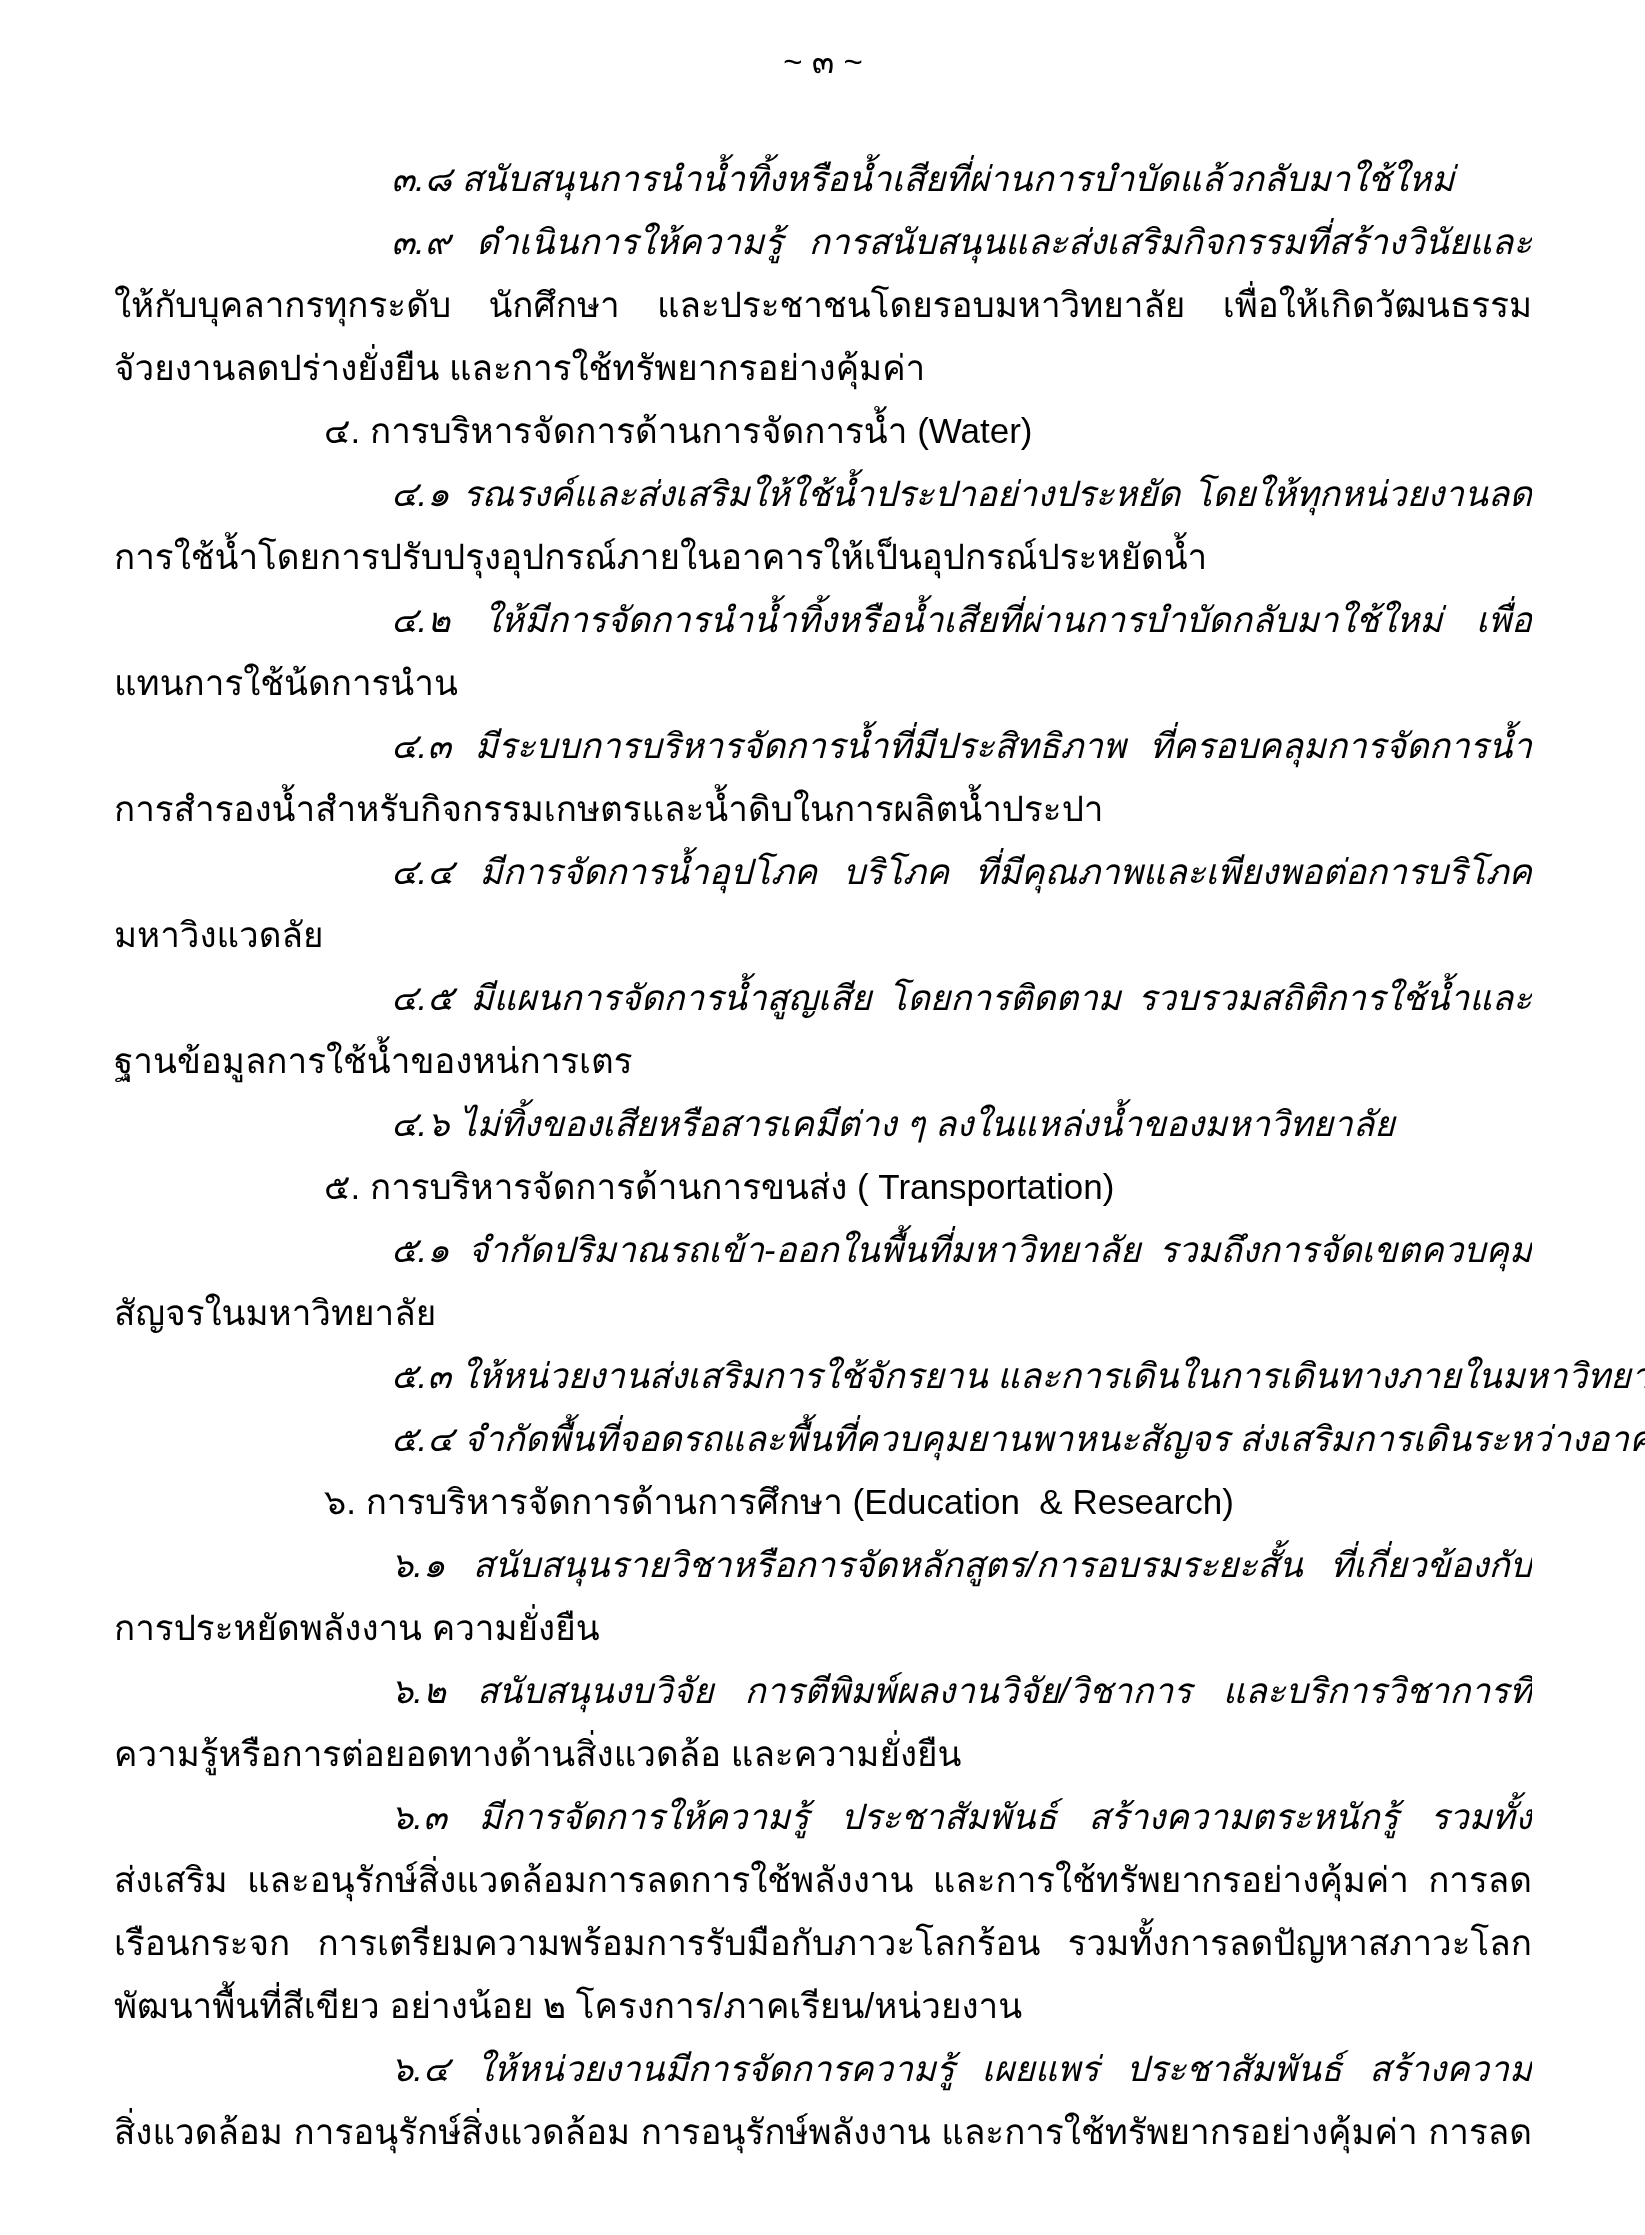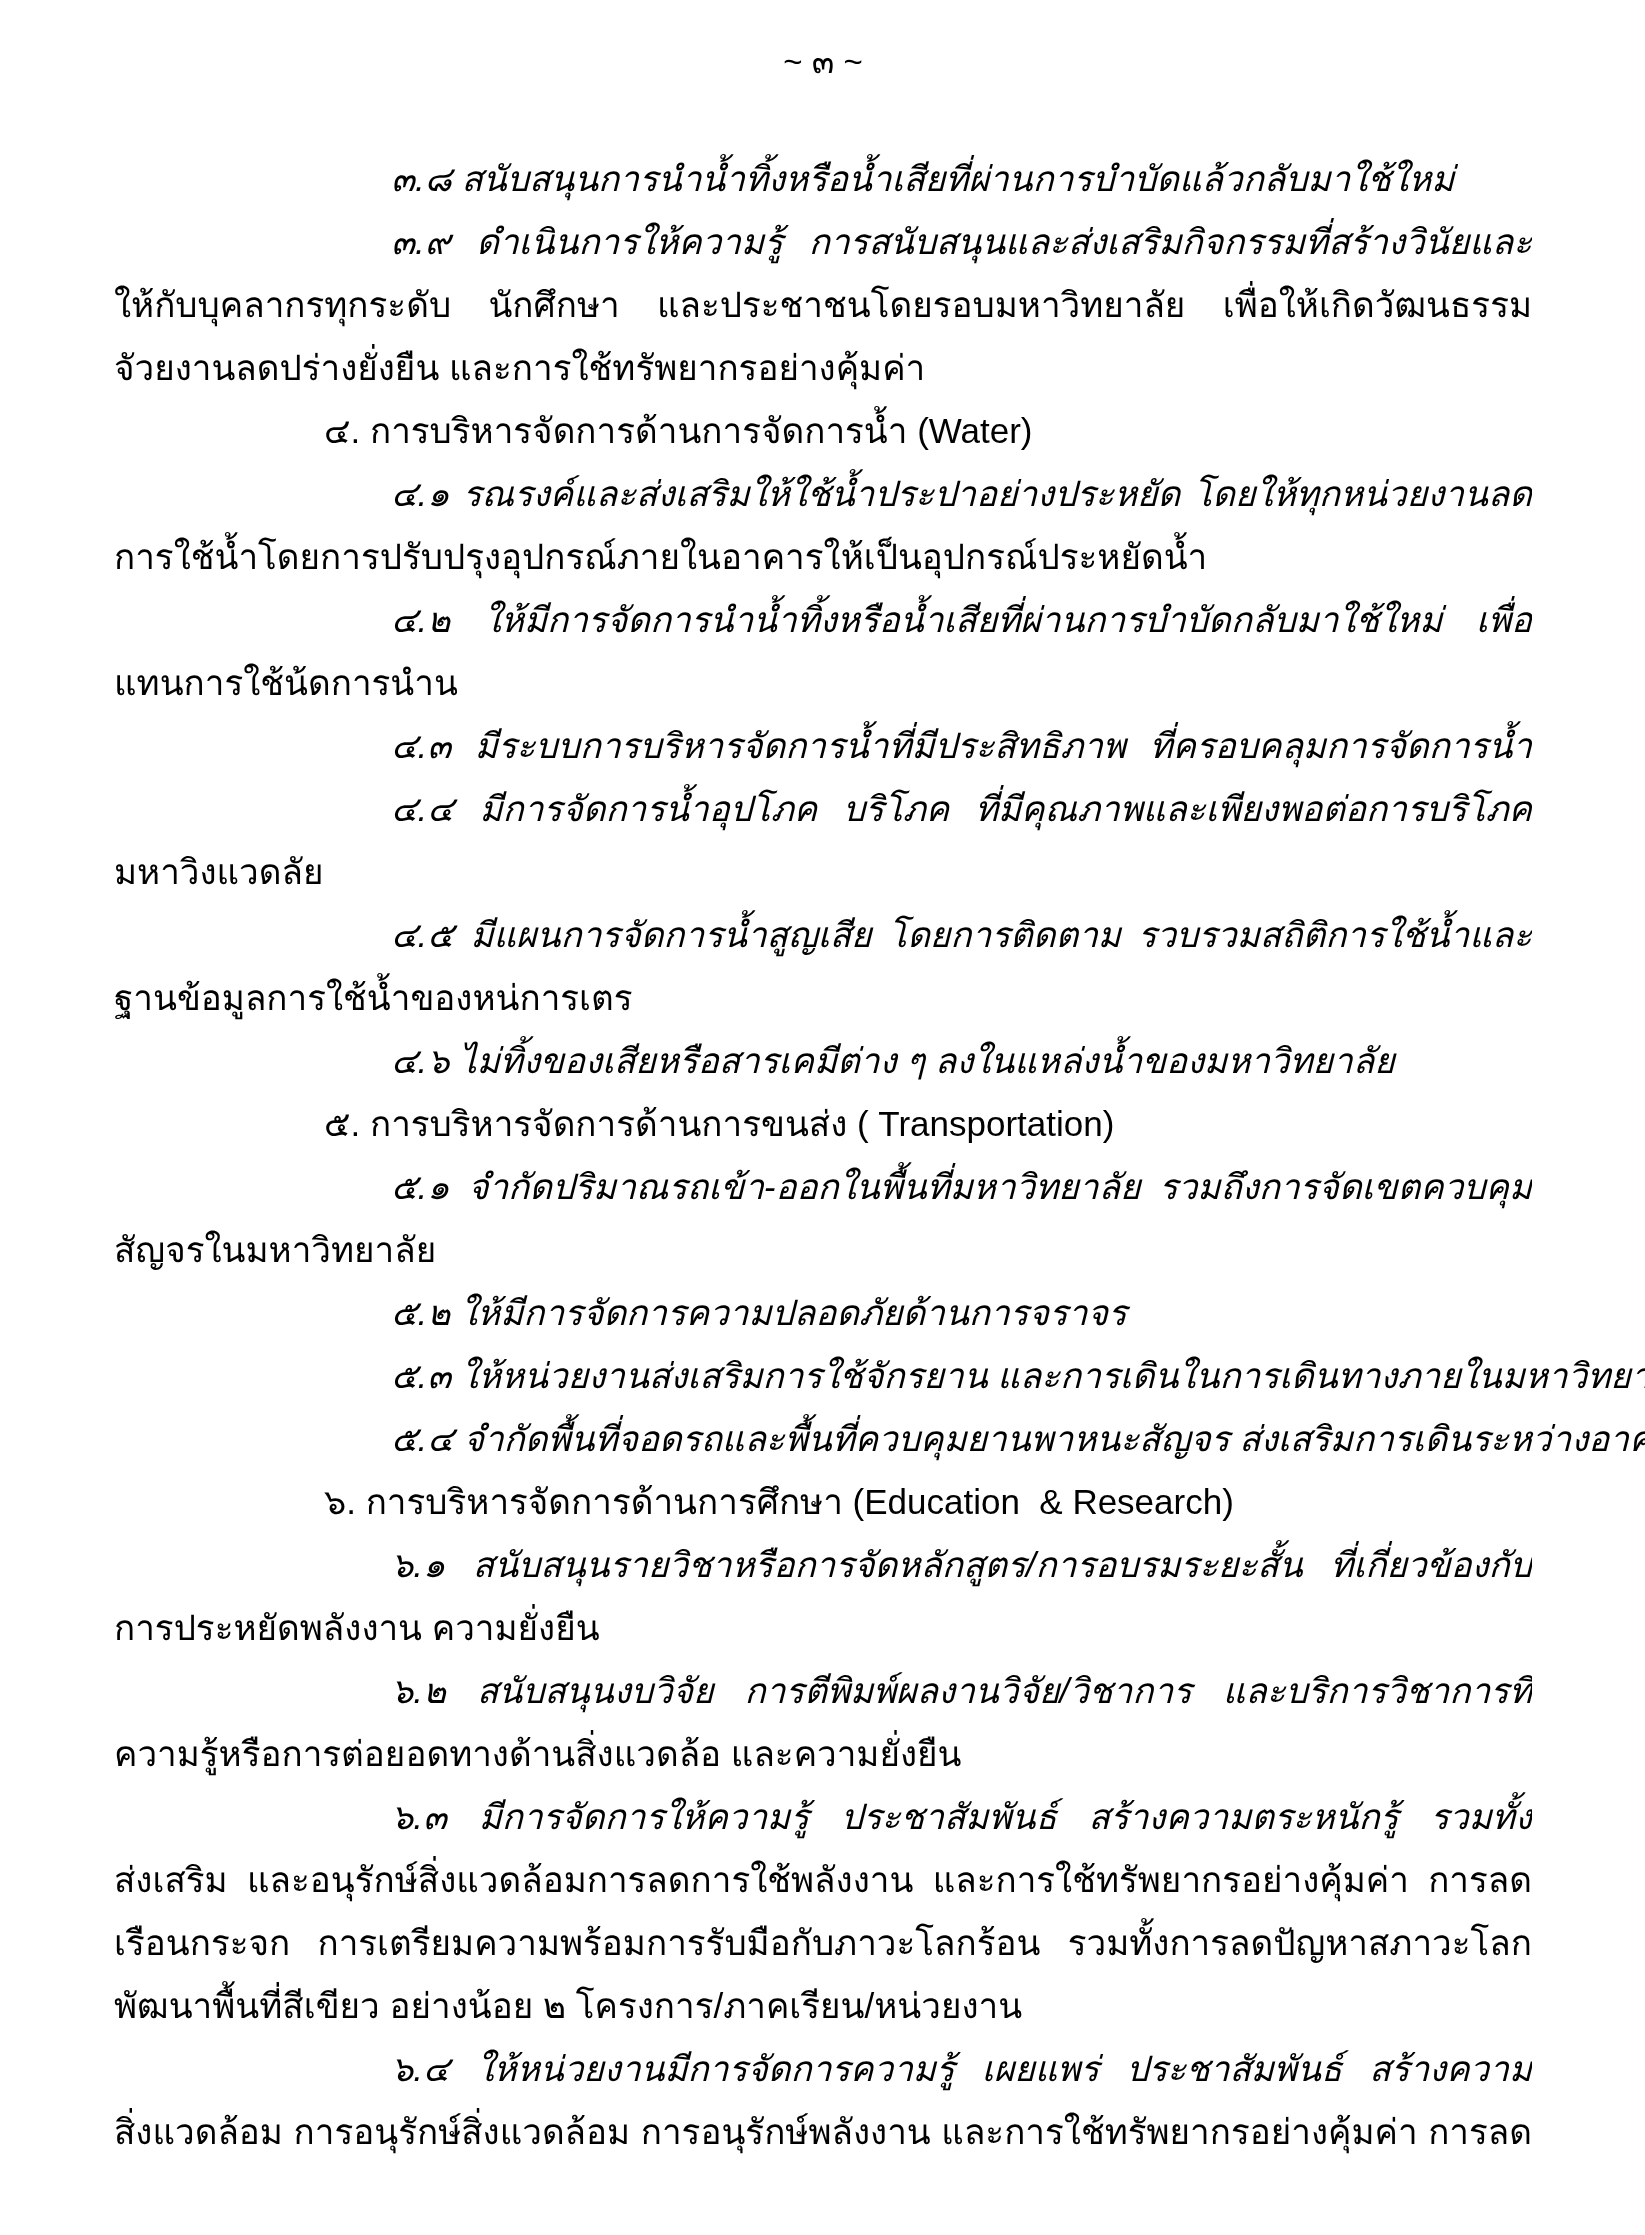--- a/index.html
+++ b/index.html
@@ -57,29 +57,29 @@
       <div class="line item">๓.๘ สนับสนุนการนำน้ำทิ้งหรือน้ำเสียที่ผ่านการบำบัดแล้วกลับมาใช้ใหม่</div>
       <div class="line item j">๓.๙ ดำเนินการให้ความรู้ การสนับสนุนและส่งเสริมกิจกรรมที่สร้างวินัยและจิตสำนึก</div>
       <div class="line continuation j">ให้กับบุคลากรทุกระดับ นักศึกษา และประชาชนโดยรอบมหาวิทยาลัย เพื่อให้เกิดวัฒนธรรมองค์กรในการ</div>
       <div class="line continuation">จัวยงานลดปร่างยั่งยืน และการใช้ทรัพยากรอย่างคุ้มค่า</div>
       <div class="line heading">๔. การบริหารจัดการด้านการจัดการน้ำ (Water)</div>
       <div class="line item j">๔.๑ รณรงค์และส่งเสริมให้ใช้น้ำประปาอย่างประหยัด โดยให้ทุกหน่วยงานลดปริมาณ</div>
       <div class="line continuation">การใช้น้ำโดยการปรับปรุงอุปกรณ์ภายในอาคารให้เป็นอุปกรณ์ประหยัดน้ำ</div>
       <div class="line item j">๔.๒ ให้มีการจัดการนำน้ำทิ้งหรือน้ำเสียที่ผ่านการบำบัดกลับมาใช้ใหม่ เพื่อการเกษตร</div>
       <div class="line continuation">แทนการใช้น้ดการนำน</div>
       <div class="line item j">๔.๓ มีระบบการบริหารจัดการน้ำที่มีประสิทธิภาพ ที่ครอบคลุมการจัดการน้ำผิวดิน และ</div>
+      <div class="line continuation">การสำรองน้ำสำหรับกิจกรรมเกษตรและน้ำดิบในการผลิตน้ำประปา</div>
       <div class="line item j">๔.๔ มีการจัดการน้ำอุปโภค บริโภค ที่มีคุณภาพและเพียงพอต่อการบริโภคของ</div>
       <div class="line continuation">มหาวิงแวดลัย</div>
       <div class="line item j">๔.๕ มีแผนการจัดการน้ำสูญเสีย โดยการติดตาม รวบรวมสถิติการใช้น้ำและจัดทำ</div>
       <div class="line continuation">ฐานข้อมูลการใช้น้ำของหน่การเตร</div>
       <div class="line item">๔.๖ ไม่ทิ้งของเสียหรือสารเคมีต่าง ๆ ลงในแหล่งน้ำของมหาวิทยาลัย</div>
       <div class="line heading">๕. การบริหารจัดการด้านการขนส่ง ( Transportation)</div>
       <div class="line item j">๕.๑ จำกัดปริมาณรถเข้า-ออกในพื้นที่มหาวิทยาลัย รวมถึงการจัดเขตควบคุมยานพาหนะ</div>
       <div class="line continuation">สัญจรในมหาวิทยาลัย</div>
-      <div class="line item">๕.๒ ให้มีการจัดการความปลอดภัยด้านการจราจร</div>
       <div class="line item">๕.๓ ให้หน่วยงานส่งเสริมการใช้จักรยาน และการเดินในการเดินทางภายในมหาวิทยาลัย</div>
       <div class="line item">๕.๔ จำกัดพื้นที่จอดรถและพื้นที่ควบคุมยานพาหนะสัญจร ส่งเสริมการเดินระหว่างอาคาร</div>
       <div class="line heading">๖. การบริหารจัดการด้านการศึกษา (Education  &amp; Research)</div>
       <div class="line item j">๖.๑ สนับสนุนรายวิชาหรือการจัดหลักสูตร/การอบรมระยะสั้น ที่เกี่ยวข้องกับสิ่งแวดล้อม</div>
       <div class="line continuation">การประหยัดพลังงาน ความยั่งยืน</div>
       <div class="line item j">๖.๒ สนับสนุนงบวิจัย การตีพิมพ์ผลงานวิจัย/วิชาการ และบริการวิชาการที่สร้างองค์</div>
       <div class="line continuation">ความรู้หรือการต่อยอดทางด้านสิ่งแวดล้อ และความยั่งยืน</div>
       <div class="line item j">๖.๓ มีการจัดการให้ความรู้ ประชาสัมพันธ์ สร้างความตระหนักรู้ รวมทั้งกิจกรรมที่</div>
       <div class="line continuation j">ส่งเสริม และอนุรักษ์สิ่งแวดล้อมการลดการใช้พลังงาน และการใช้ทรัพยากรอย่างคุ้มค่า การลดการปล่อยก๊าซ</div>
       <div class="line continuation j">เรือนกระจก การเตรียมความพร้อมการรับมือกับภาวะโลกร้อน รวมทั้งการลดปัญหาสภาวะโลกร้อน การ</div>

